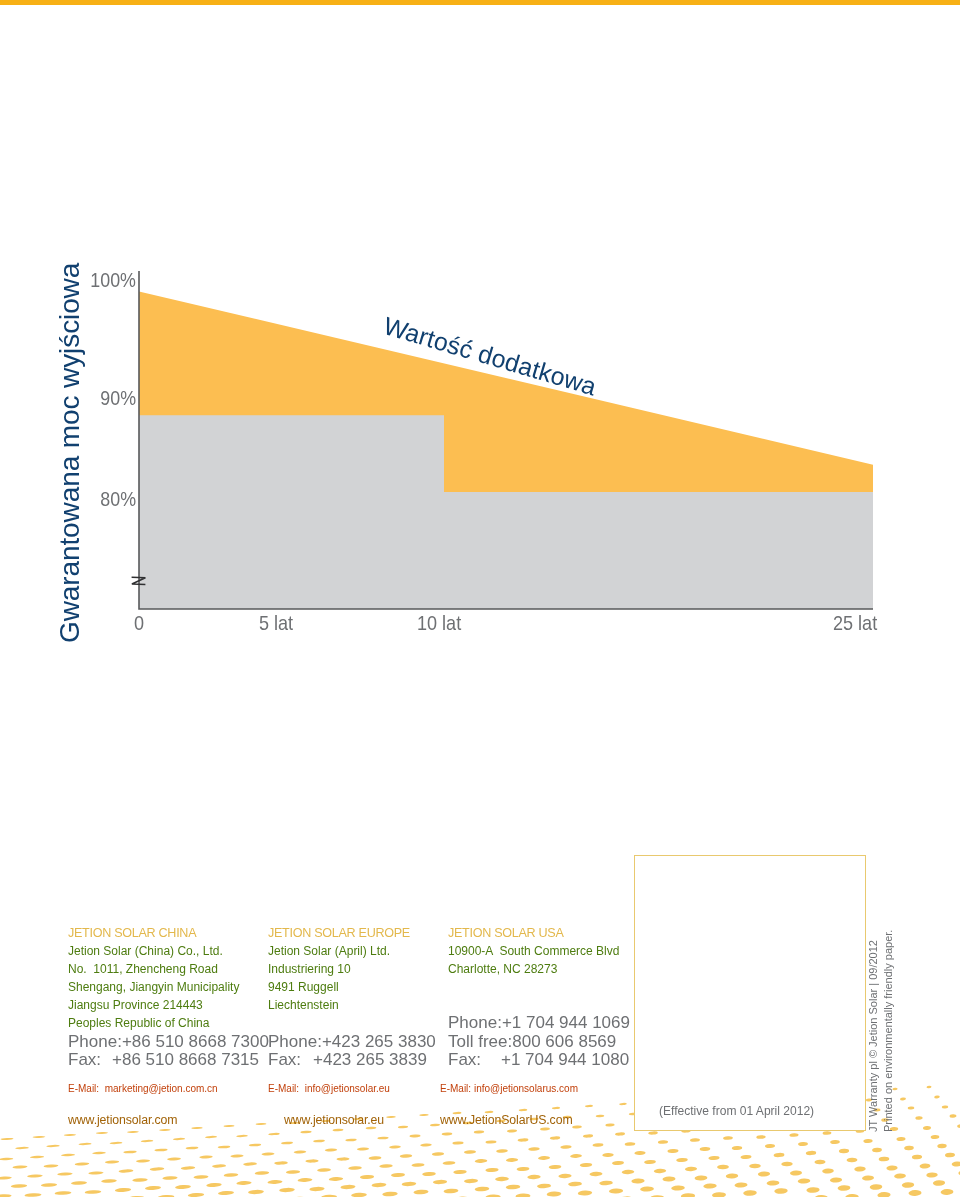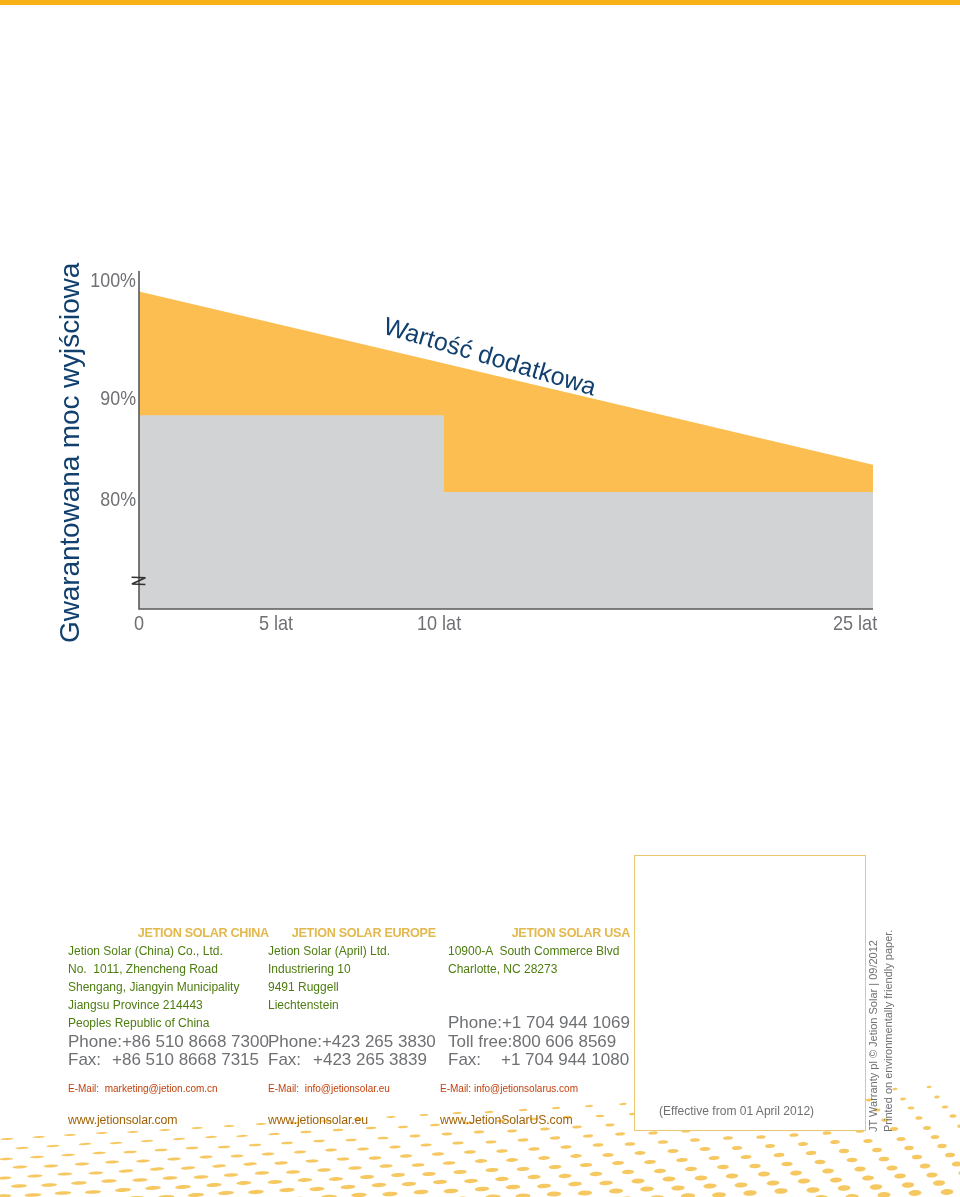--- a/index.html
+++ b/index.html
@@ -9,22 +9,22 @@
   #chartsvg{position:absolute;left:0;top:0;}
   .ytick{position:absolute;font-size:21px;color:#6E7073;text-align:right;
          width:120px;line-height:15px;transform:scaleX(0.85);transform-origin:100% 50%;}
   .xtick{position:absolute;font-size:21px;color:#6E7073;line-height:15px;
          transform:scaleX(0.86);transform-origin:0 50%;}
   #ylabel{position:absolute;color:#11406F;font-size:28px;white-space:nowrap;
           transform-origin:0 0;transform:rotate(-90deg);letter-spacing:-0.1px;}
   #annot{position:absolute;color:#11406F;font-size:25px;line-height:25px;white-space:nowrap;
          transform-origin:0 0;letter-spacing:0.1px;}
   .office{position:absolute;top:924px;}
-  .ohead{font-size:12.6px;font-weight:bold;letter-spacing:-0.3px;
-         line-height:18.1px;color:#E3B84C;white-space:nowrap;text-align:right;}
+  .ohead{font-size:12.6px;font-weight:normal;letter-spacing:-0.3px;
+         line-height:18.1px;color:#E3B84C;white-space:nowrap;}
   .oline{font-size:12px;color:#4d7c0f;line-height:18.1px;white-space:pre;}
   .crow{font-size:17px;color:#6E7073;line-height:18.1px;white-space:pre;}
   .clabel{display:inline-block;}
   .emailrow{position:absolute;font-size:10px;color:#c2410c;white-space:pre;}
   .webrow{position:absolute;font-size:12.3px;color:#a16207;font-weight:normal;
           white-space:nowrap;letter-spacing:-0.1px;}
   #effbox{position:absolute;left:634px;top:855px;width:232px;height:276px;
           border:1px solid #E9C96F;box-sizing:border-box;background:#fff;}
   #effnote{position:absolute;left:639px;top:1104px;font-size:12.05px;
            color:#6E7073;white-space:nowrap;margin-left:20px;}
@@ -443,21 +443,21 @@
   <div class="ohead">JETION SOLAR EUROPE</div>
   <div class="oline">Jetion Solar (April) Ltd.</div>
   <div class="oline">Industriering 10</div>
   <div class="oline">9491 Ruggell</div>
   <div class="oline">Liechtenstein</div>
   <div class="oline">&nbsp;</div>
   <div class="crow"><span class="clabel" style="min-width:45px">Phone:</span><span class="cval">+423 265 3830</span></div>
   <div class="crow"><span class="clabel" style="min-width:45px">Fax:</span><span class="cval">+423 265 3839</span></div>
 </div>
 <div class="emailrow" style="left:268px;top:1083px"><span>E-Mail: </span>&nbsp;<span>info@jetionsolar.eu</span></div>
-<div class="webrow" style="left:268px;top:1113px">www.jetionsolar.eu</div>
+<div class="webrow" style="left:284px;top:1113px">www.jetionsolar.eu</div>
 <div class="office" style="left:448px">
   <div class="ohead">JETION SOLAR USA</div>
   <div class="oline">10900-A  South Commerce Blvd</div>
   <div class="oline">Charlotte, NC 28273</div>
   <div class="oline">&nbsp;</div>
   <div class="oline">&nbsp;</div>
   <div class="crow"><span class="clabel" style="min-width:53px">Phone:</span><span class="cval">+1 704 944 1069</span></div>
   <div class="crow"><span class="clabel" style="min-width:53px">Toll free:</span><span class="cval">800 606 8569</span></div>
   <div class="crow"><span class="clabel" style="min-width:53px">Fax:</span><span class="cval">+1 704 944 1080</span></div>
 </div>

